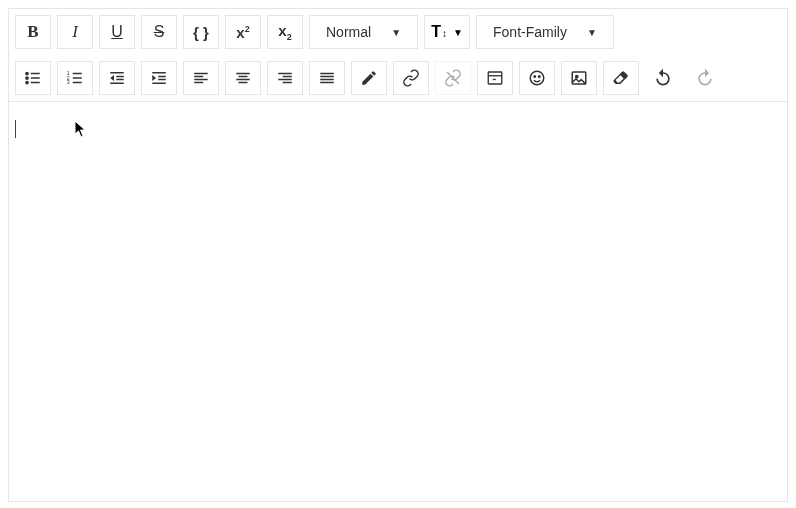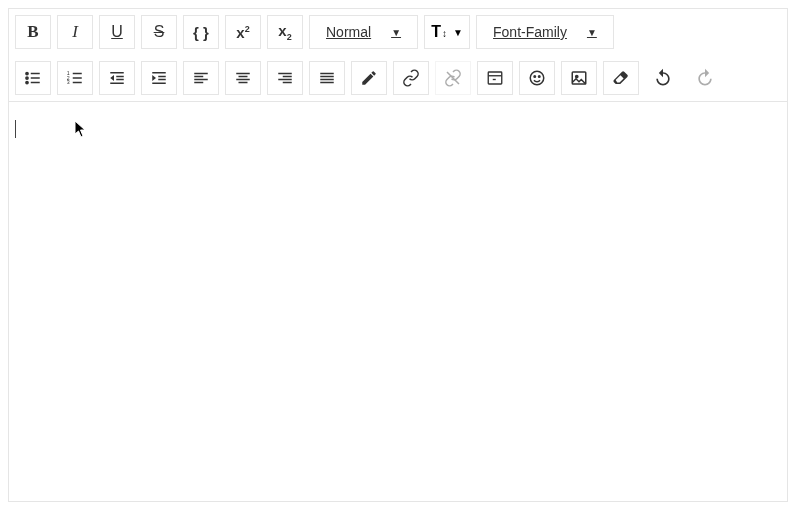--- a/index.html
+++ b/index.html
@@ -33,21 +33,20 @@
     font-size: 14px;
     color: #333;
   }
   .tb-btn.disabled {
     opacity: 0.4;
     cursor: default;
   }
   .tb-dd {
     padding: 0 16px;
     gap: 18px;
-    text-decoration: underline;
   }
   .tb-dd .caret, .tb-icon-dd .caret {
     font-size: 10px;
     margin-left: 2px;
   }
   .tb-icon-dd {
     border: 1px solid #e5e5e5;
     background: #fff;
     height: 34px;
     min-width: 46px;

